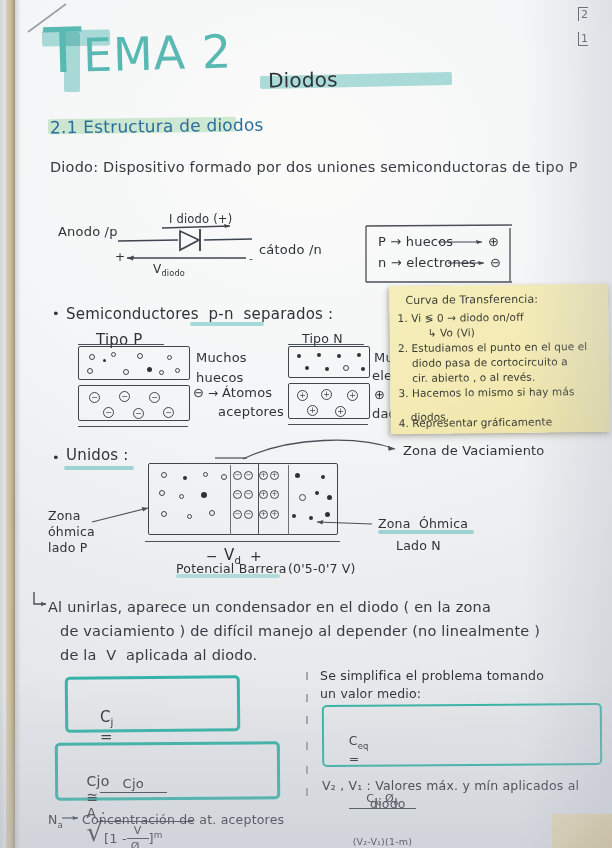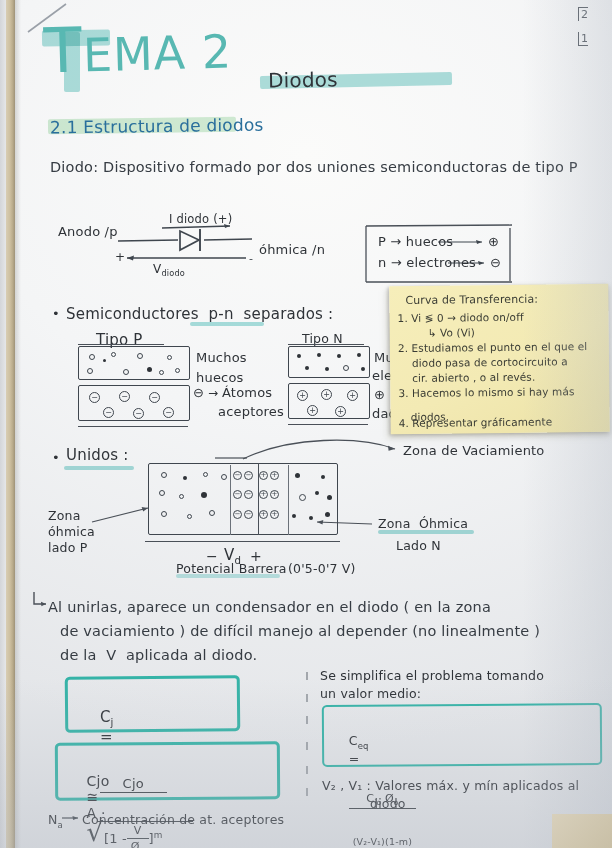--- a/index.html
+++ b/index.html
@@ -216,21 +216,21 @@
   <div class="hl" style="left:260px; top:74px; width:192px; height:13px; transform:rotate(-1.2deg);"></div>
   <div class="hw" id="title-diodos">Diodos</div>
 
   <div class="hl-green" style="left:48px; top:118px; width:188px; height:15px; transform:rotate(-.8deg);"></div>
   <div class="hw" id="heading-21">2.1 Estructura de diodos</div>
 
   <div class="hw para" style="left:50px; top:156px;">Diodo: Dispositivo formado por dos uniones semiconductoras de tipo P</div>
 
   <div class="hw" style="left:58px; top:224px; font-size:13px;">Anodo /p</div>
   <div class="hw" style="left:148px; top:212px; font-size:11.5px;margin-left:21px;">I diodo (+)</div>
-  <div class="hw" style="left:259px; top:242px; font-size:13px;">óhmica /n</div>
+  <div class="hw" style="left:259px; top:242px; font-size:13px;">cátodo /n</div>
   <div class="hw" style="left:153px; top:262px; font-size:12px;"><span>V</span><sub>diodo</sub></div>
   <div class="hw" style="left:115px; top:250px; font-size:12px;">+</div>
 
   <svg class="overlay">
 
     <line x1="118" y1="241" x2="178" y2="240" stroke="#3f464e" stroke-width="1.6"></line>
     <line x1="204" y1="240" x2="252" y2="239" stroke="#3f464e" stroke-width="1.6"></line>
 
     <path d="M180 231 L180 250 L199 240 Z" fill="none" stroke="#3f464e" stroke-width="1.7"></path>
 

